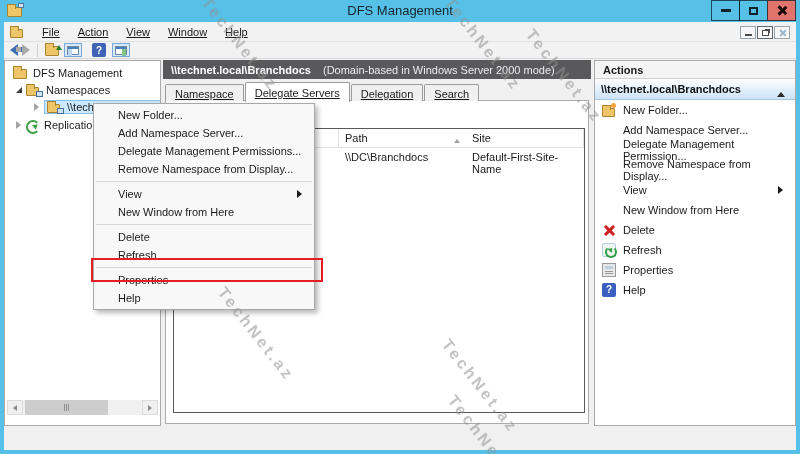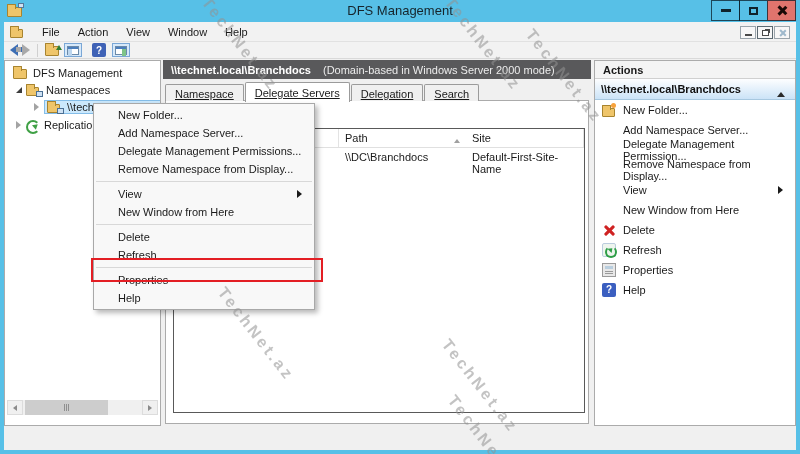--- a/index.html
+++ b/index.html
@@ -27,21 +27,21 @@
   .cap.close { background:#e0746d; }
   .g-min { width:10px; height:3px; background:#10232c; }
   .g-max { width:9px; height:8px; border:2px solid #10232c; background:transparent; }
   .g-x { position:relative; width:11px; height:11px; }
   .g-x:before,.g-x:after { content:""; position:absolute; left:5px; top:0; width:2.5px; height:11px; background:#1b0906; }
   .g-x:before { transform:rotate(45deg); } .g-x:after { transform:rotate(-45deg); }
   
   .menubar { position:absolute; left:4px; top:22px; width:792px; height:20px; background:#f2f2f2;
              border-bottom:1px solid #e1e1e1; display:flex; align-items:center; z-index:6; }
   .menubar .mini-icon { position:relative; width:15px; height:12px; margin:0 8px 0 6px; }
-  .menu-item { font-size:11px; color:#1a1a1a; padding:3px 9px; }
+  .menu-item { font-size:11px; color:#1a1a1a; padding:3px 9px;text-decoration:underline; }
   .child-btns { position:absolute; right:6px; top:4px; display:flex; gap:1px; }
   .cw { width:16px; height:13px; border:1px solid #9aa4ab; background:#f7f7f7;
         display:flex; align-items:center; justify-content:center; }
   .cw.restore { border-color:#5c6a72; }
   .cw-min { width:7px; height:2px; background:#4a4a4a; margin-top:5px; }
   .cw-rest { width:7px; height:6px; border:1px solid #4a4a4a; background:#fff; box-shadow:2px -2px 0 -1px #4a4a4a; }
   .cw-x { position:relative; width:8px; height:8px; }
   .cw-x:before,.cw-x:after { content:""; position:absolute; left:3.5px; top:0; width:1.6px; height:8px; background:#9fb9cc; }
   .cw-x:before { transform:rotate(45deg); } .cw-x:after { transform:rotate(-45deg); }
   

